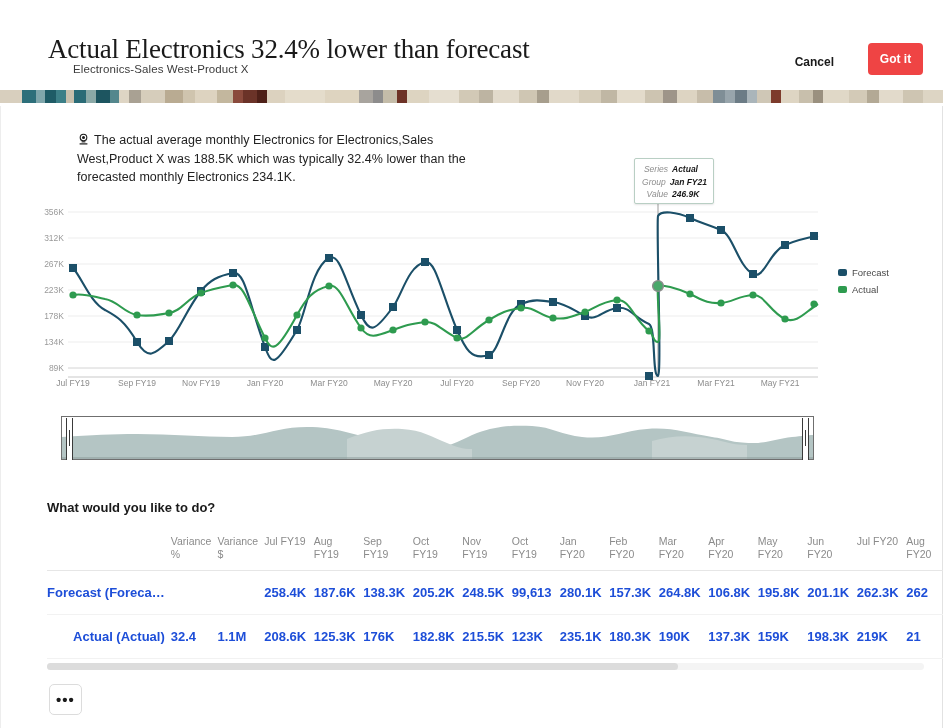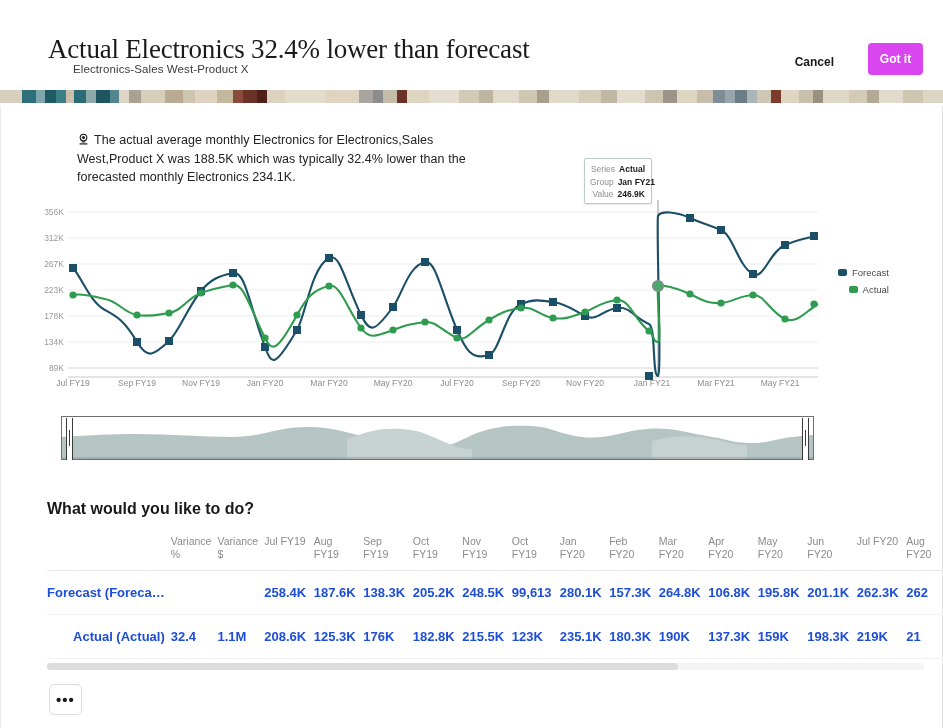--- a/index.html
+++ b/index.html
@@ -31,21 +31,21 @@
     font-size: 11.5px; color:#3b3b3b; letter-spacing:0.1px;margin-left:24px;
   }
   .btn-cancel {
     position:absolute; right:103px; top:51px;
     font-size:12px; font-weight:bold; color:#1a1a1a;
     background:none; border:none; cursor:pointer; padding:4px 6px;
   }
   .btn-gotit {
     position:absolute; right:20px; top:43px;
     width:55px; height:32px; border-radius:4px;
-    background:#d946ef; color:#ffffff; border:none; cursor:pointer;
+    background:#ef4444; color:#ffffff; border:none; cursor:pointer;
     font-size:12px; font-weight:bold;
   }
 
   
   .banner { position:absolute; left:0; top:86px; width:943px; height:20px; overflow:hidden; }
   .banner svg { display:block; }
 
   
   .insight { position:absolute; left:45px; top:130px; width:400px;margin-left:32px; }
   .insight-icon {
@@ -56,46 +56,46 @@
     display:inline; font-size:12.5px; line-height:15.5px; color:#222; letter-spacing:0.05px;
   }
 
   
   .chart-wrap { position:absolute; left:40px; top:200px; width:800px; height:190px; }
   .chart-svg { display:block; }
   .ytick { font-size:8.5px; fill:#9a9a9a; font-family:"Liberation Sans", sans-serif; }
   .xtick { font-size:8.5px; fill:#8c8c8c; font-family:"Liberation Sans", sans-serif; }
 
   .legend { position:absolute; left:838px; top:265px; }
-  .legend-row { display:flex; align-items:center; height:14px; margin-bottom:3px;justify-content:flex-end; }
+  .legend-row { display:flex; align-items:center; height:14px; margin-bottom:3px; }
   .legend-mark { width:9px; height:7px; border-radius:2px; margin-right:5px; }
   .legend-label { font-size:9.5px; color:#4a4a4a; }
 
   
   .tooltip {
-    position:absolute; left:584px; top:158px; width:68px; height:46px;
+    position:absolute; left:634px; top:158px; width:80px; height:46px;
     background:#ffffff; border:1px solid #b9cfc4; border-radius:2px;
-    padding:4px 6px 4px 5px; box-shadow:0 1px 2px rgba(0,0,0,.10);
+    padding:4px 6px 4px 5px; box-shadow:0 1px 2px rgba(0,0,0,.10);font-style:italic;
   }
   .tt-row { display:flex; font-size:8.5px; line-height:12.5px; white-space:nowrap; }
   .tt-key { color:#8e8e8e; width:28px; text-align:right; margin-right:4px; }
   .tt-val { color:#1a1a1a; font-weight:bold; }
 
   
   .range { position:absolute; left:61px; top:416px; width:753px; height:44px;
            border:1px solid #6f6f6f; background:#ffffff; }
   .range svg { display:block; }
   .handle { position:absolute; top:1px; width:7px; height:42px; background:#ffffff;
             border-left:1px solid #3a3a3a; border-right:1px solid #3a3a3a; }
   .handle::after { content:""; position:absolute; left:2px; top:12px; width:1px; height:16px; background:#3a3a3a; }
   .handle-l { left:4px; }
   .handle-r { right:4px; }
 
   
-  .wwyld { position:absolute; left:47px; top:500px; font-size:16px; font-weight:bold; color:#191919; }
+  .wwyld { position:absolute; left:47px; top:500px; font-size:13px; font-weight:bold; color:#191919; }
 
   
   .table-area { position:absolute; left:47px; top:531px; width:896px; height:130px; overflow:hidden; }
   table.grid { border-collapse:collapse; table-layout:fixed; }
   table.grid th {
     font-size:10.5px; font-weight:normal; color:#8b8b8b; text-align:left;
     vertical-align:top; padding:4px 6px 10px 0; line-height:12.5px;
   }
   table.grid td {
     font-size:13px; font-weight:bold; color:#1d4ed8;

